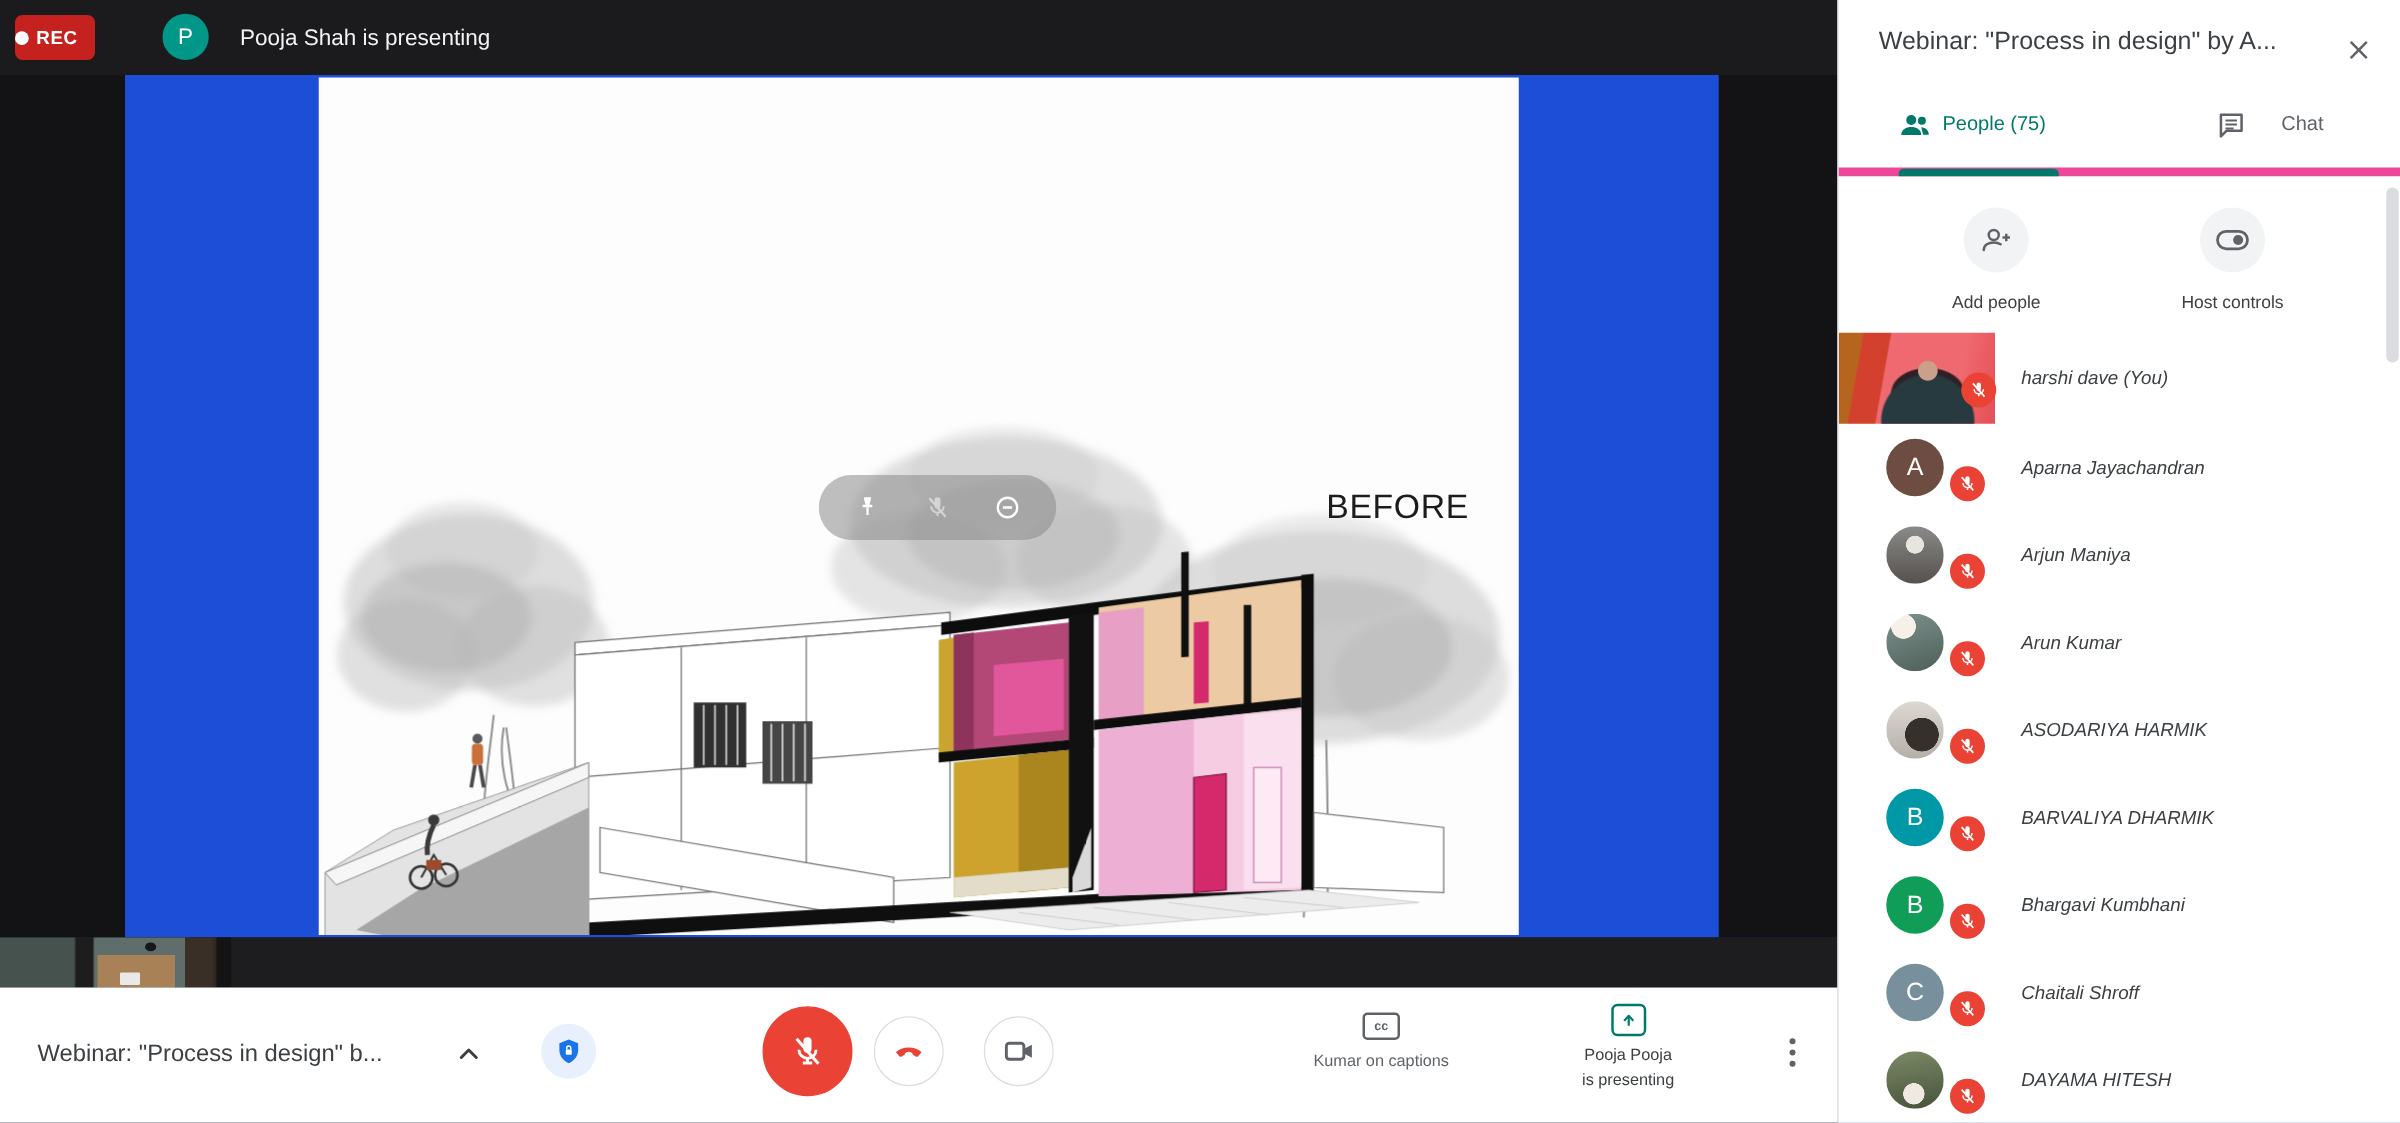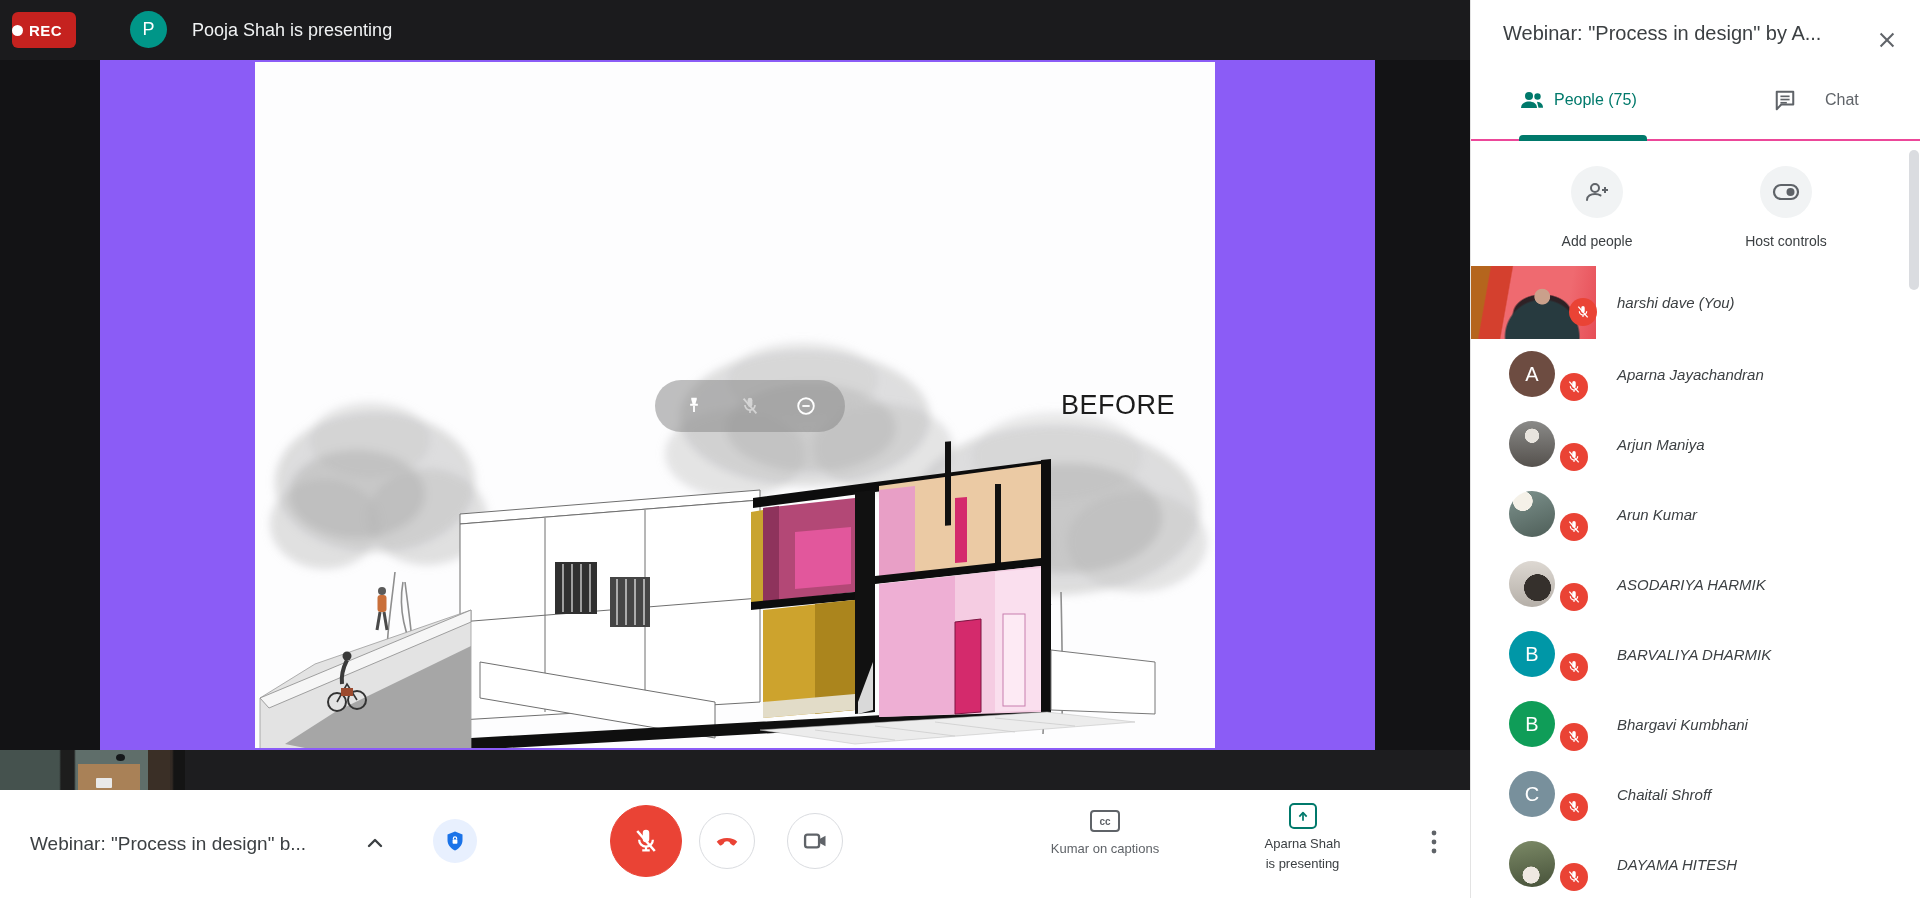--- a/index.html
+++ b/index.html
@@ -15,21 +15,21 @@
   .rec-badge { position:absolute; left:12px; top:12px; width:64px; height:36px; background:#c5221f;
                border-radius:6px; display:flex; align-items:center; justify-content:flex-start; gap:6px;
                color:#fff; font-size:15px; font-weight:bold; letter-spacing:.5px; }
   .rec-dot { width:11px; height:11px; border-radius:50%; background:#fff; }
   .presenter-avatar { position:absolute; left:130px; top:11px; width:37px; height:37px; border-radius:50%;
                       background:#009688; color:#fff; font-size:18px; font-weight:500;
                       display:flex; align-items:center; justify-content:center; }
   .presenter-text { position:absolute; left:192px; top:0; height:60px; display:flex; align-items:center;
                     color:#f1f3f4; font-size:18px; }
 
-  .stage { position:absolute; left:0; top:60px; width:1470px; height:690px; background:#8b5cf6; }
+  .stage { position:absolute; left:0; top:60px; width:1470px; height:690px; background:#1d4ed8; }
   .stage-col { position:absolute; top:0; height:690px; background:#131315; }
   .stage-col.left { left:0; width:100px; }
   .stage-col.right { left:1375px; width:95px; }
 
   .slide { position:absolute; left:255px; top:2px; width:960px; height:686px; background:#fdfdfe; }
   .drawing { position:absolute; left:0; top:0; }
   .before-label { position:absolute; left:806px; top:328px; font-size:27px; font-weight:500;
                   letter-spacing:.5px; color:#1c1c1c; }
 
   .pill { position:absolute; left:400px; top:318px; width:190px; height:52px; border-radius:26px;
@@ -67,21 +67,21 @@
   .present-icon { display:inline-flex; width:28px; height:26px; border:2.4px solid #00796b; border-radius:5px;
                   align-items:center; justify-content:center; margin-bottom:5px; }
   .more { position:absolute; left:1420px; top:36px; width:28px; height:36px; border:none; background:none; cursor:pointer; }
 
   
   .sidebar { position:absolute; left:1470px; top:0; width:450px; height:898px; background:#fff;
              border-left:1px solid #e3e3e3; }
   .sb-title { position:absolute; left:32px; top:22px; width:360px; font-size:20px; color:#3c4043;
               white-space:nowrap; overflow:hidden; }
   .sb-close { position:absolute; left:403px; top:28px; width:26px; height:26px; border:none; background:none; cursor:pointer; }
-  .sb-tabs { position:absolute; left:0; top:60px; width:450px; height:81px; border-bottom:2px solid #ec4899; }
+  .sb-tabs { position:absolute; left:0; top:60px; width:450px; height:81px; border-bottom:7px solid #ec4899; }
   .tab { position:absolute; top:0; height:80px; display:flex; align-items:center; gap:9px; cursor:pointer;
          font-size:16px; color:#5f6368; }
   .tab.people { left:48px; color:#00796b; font-weight:500; }
   .tab.chat { left:302px;gap:28px; }
   .tab-underline { position:absolute; left:48px; top:75px; width:128px; height:6px; background:#00796b;
                    border-radius:4px 4px 0 0; }
   .sb-actions { position:absolute; left:0; top:141px; width:450px; height:125px; }
   .action { position:absolute; top:25px; width:160px; text-align:center; cursor:pointer; }
   .action.add { left:46px; } .action.host { left:235px; }
   .action-circle { width:52px; height:52px; border-radius:50%; background:#f1f3f4; margin:0 auto;
@@ -331,21 +331,21 @@
         <span class="cc-icon">cc</span>
         <div class="cap-label">Kumar on captions</div>
       </div>
       <div class="presenting">
         <span class="present-icon">
           <svg width="16" height="16" viewBox="0 0 24 24">
               <line x1="12" y1="19" x2="12" y2="8" stroke="#00796b" stroke-width="2.6"></line>
               <polyline points="6.5,13 12,7 17.5,13" fill="none" stroke="#00796b" stroke-width="2.6" stroke-linejoin="round"></polyline>
             </svg>
         </span>
-        <div>Aparna Shah</div>
+        <div>Pooja Pooja</div>
         <div>is presenting</div>
       </div>
       <button class="more">
         <svg width="20" height="30" viewBox="0 0 20 30">
           <circle cx="10" cy="5" r="2.4" fill="#5f6368"></circle>
           <circle cx="10" cy="14" r="2.4" fill="#5f6368"></circle>
           <circle cx="10" cy="23" r="2.4" fill="#5f6368"></circle>
         </svg>
       </button>
     </div>

